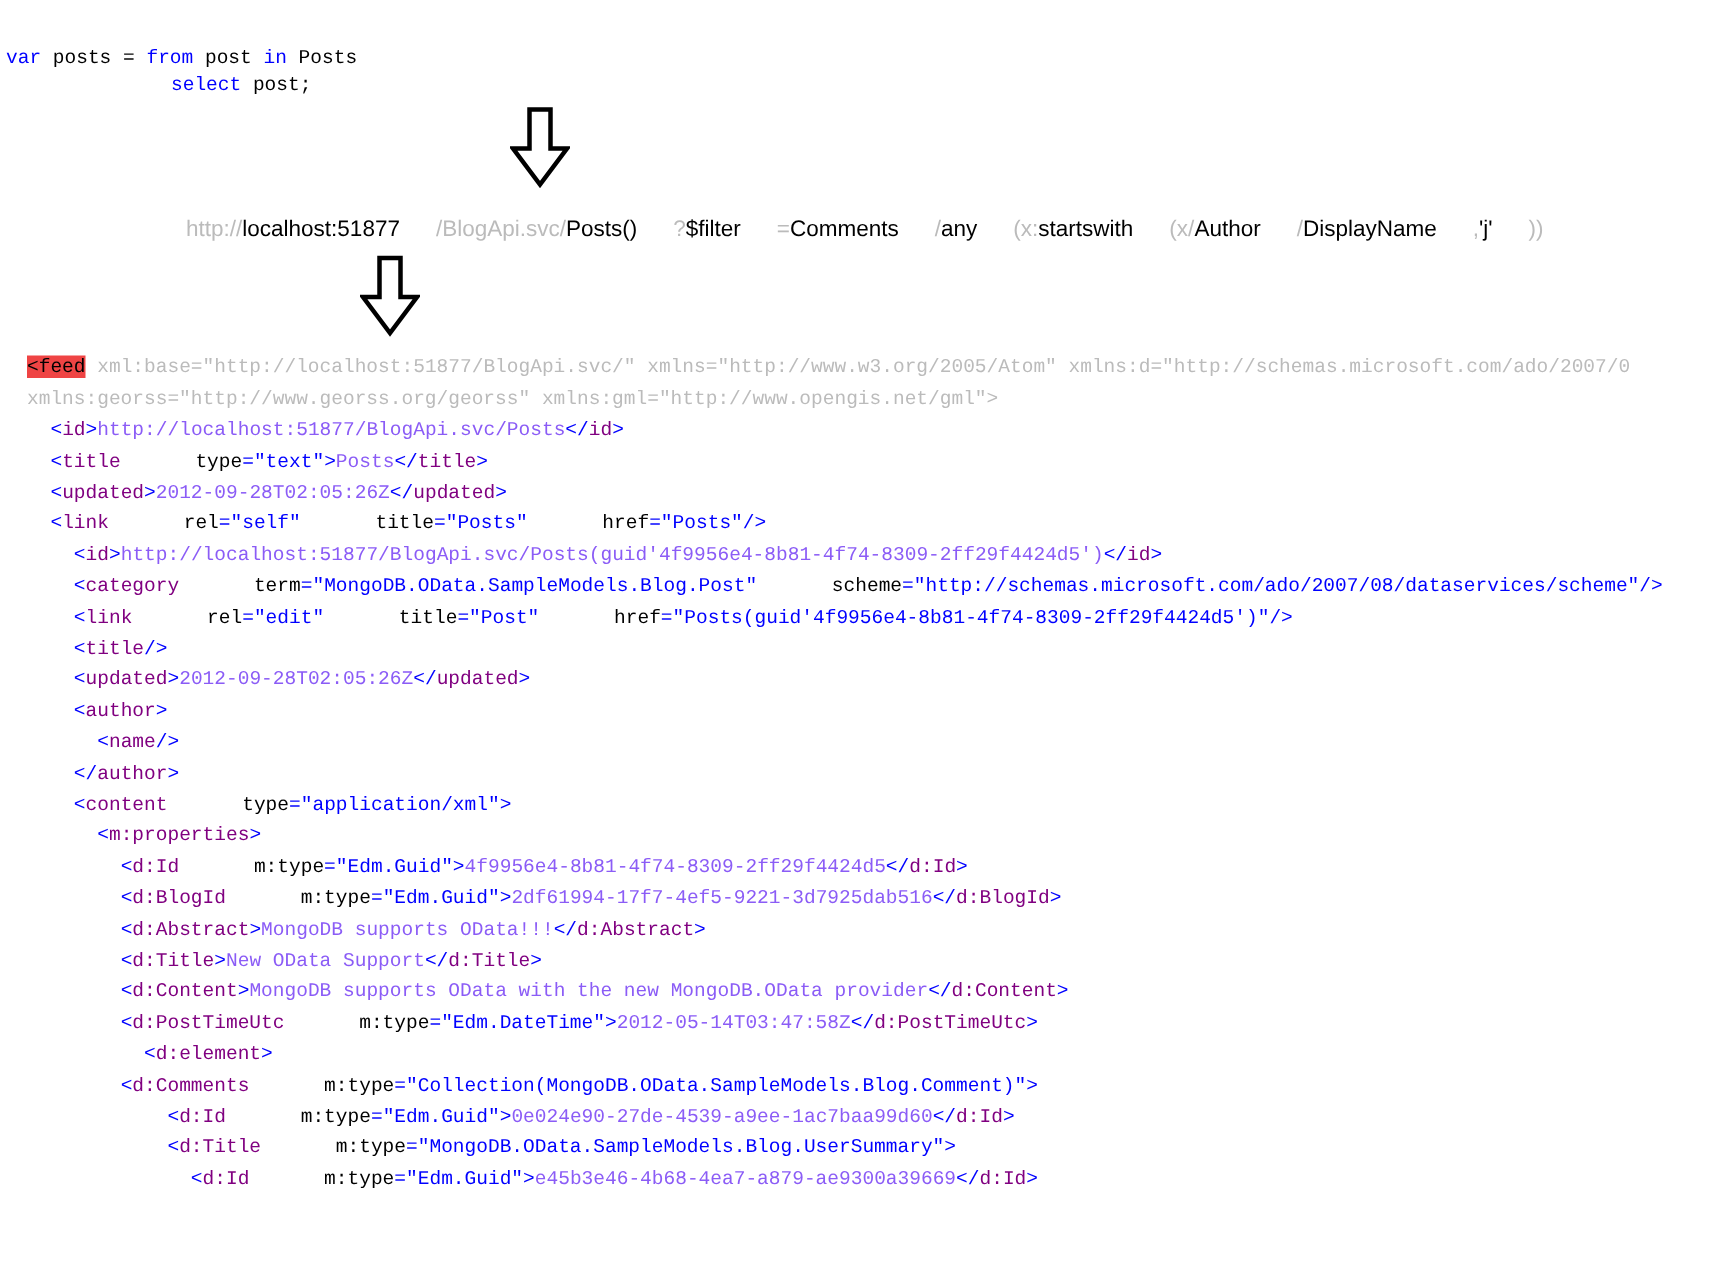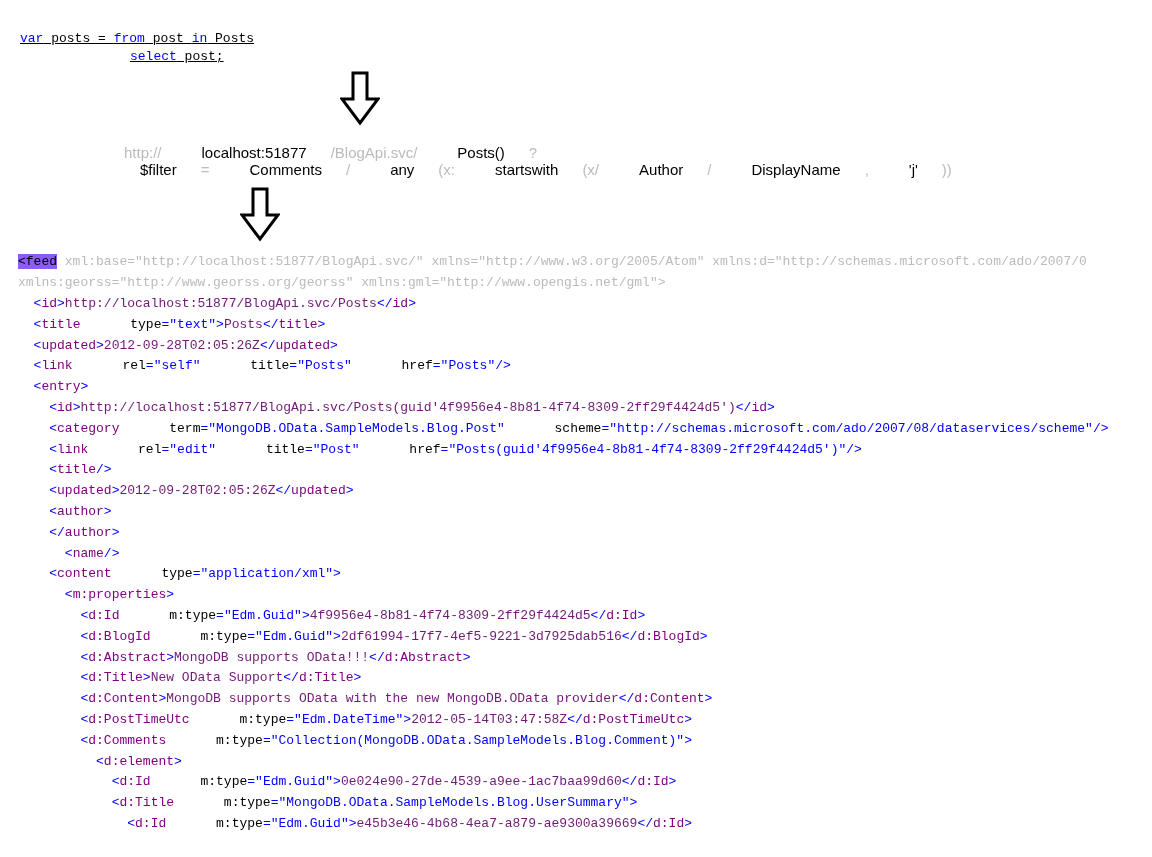--- a/index.html
+++ b/index.html
@@ -4,56 +4,55 @@
 <style>
   body {
     margin: 0;
     padding: 0;
     background: #ffffff;
     font-family: Consolas, "Courier New", monospace;
     font-size: 13px;
     width: 1152px;
   }
   .linq-block {
-    padding: 30px 0 0 20px;
+    padding: 30px 0 0 4px;
     line-height: 1.4;
-    text-decoration: underline;
   }
   .kw-var { color: #0000ff; }
   .kw-linq { color: #0000ff; }
   .str { color: #a31515; }
 
   .arrow-container {
     text-align: left;
     margin: 5px 0 5px 0;
   }
   .arrow-svg { display: inline-block; }
 
   .url-line {
     font-size: 15px;
     padding: 8px 0 4px 100px;
     font-family: "Segoe UI", Arial, sans-serif;
   }
   .url-gray { color: #bbbbbb; margin-left: 24px; }
-  .url-black { color: #000; margin-left: 40px; }
+  .url-black { color: #000; }
 
   .xml-block {
     padding: 0 18px 18px 18px;
     font-family: Consolas, "Courier New", monospace;
     font-size: 13px;
     line-height: 1.6;
   }
   .xml-line { white-space: pre; }
   .xml-gray { color: #bbbbbb; }
   .xml-tag { color: #800080; }
   .xml-attr { color: #000000; margin-left: 42px; }
   .xml-val { color: #0000ff; }
-  .xml-text { color: #701a75; }
+  .xml-text { color: #8b5cf6; }
   .xml-punct { color: #0000ff; }
-  .xml-sel { background: #8b5cf6; color: #000; }
+  .xml-sel { background: #ef4444; color: #000; }
 </style>
 </head>
 <body>
 
 <div class="linq-block">
   <div>
     <span class="kw-var">var</span><span> posts = </span><span class="kw-linq">from</span><span> post </span><span class="kw-linq">in</span><span> Posts</span>
   </div>
   <div style="padding-left:110px;">
     <span class="kw-linq">select</span><span> post;</span>
@@ -81,55 +80,54 @@
 <div class="xml-line"><span class="xml-gray">xmlns:georss="http://www.georss.org/georss" xmlns:gml="http://www.opengis.net/gml"&gt;</span></div>
 
 <div class="xml-line">  <span class="xml-punct">&lt;</span><span class="xml-tag">id</span><span class="xml-punct">&gt;</span><span class="xml-text">http://localhost:51877/BlogApi.svc/Posts</span><span class="xml-punct">&lt;/</span><span class="xml-tag">id</span><span class="xml-punct">&gt;</span></div>
 
 <div class="xml-line">  <span class="xml-punct">&lt;</span><span class="xml-tag">title</span> <span class="xml-attr">type</span><span class="xml-punct">=</span><span class="xml-val">"text"</span><span class="xml-punct">&gt;</span><span class="xml-text">Posts</span><span class="xml-punct">&lt;/</span><span class="xml-tag">title</span><span class="xml-punct">&gt;</span></div>
 
 <div class="xml-line">  <span class="xml-punct">&lt;</span><span class="xml-tag">updated</span><span class="xml-punct">&gt;</span><span class="xml-text">2012-09-28T02:05:26Z</span><span class="xml-punct">&lt;/</span><span class="xml-tag">updated</span><span class="xml-punct">&gt;</span></div>
 
 <div class="xml-line">  <span class="xml-punct">&lt;</span><span class="xml-tag">link</span> <span class="xml-attr">rel</span><span class="xml-punct">=</span><span class="xml-val">"self"</span> <span class="xml-attr">title</span><span class="xml-punct">=</span><span class="xml-val">"Posts"</span> <span class="xml-attr">href</span><span class="xml-punct">=</span><span class="xml-val">"Posts"</span><span class="xml-punct">/&gt;</span></div>
 
-<div class="xml-line">  <span class="xml-punct">&lt;</span><span class="xml-tag">entry</span><span class="xml-punct">&gt;</span></div>
 
 <div class="xml-line">    <span class="xml-punct">&lt;</span><span class="xml-tag">id</span><span class="xml-punct">&gt;</span><span class="xml-text">http://localhost:51877/BlogApi.svc/Posts(guid'4f9956e4-8b81-4f74-8309-2ff29f4424d5')</span><span class="xml-punct">&lt;/</span><span class="xml-tag">id</span><span class="xml-punct">&gt;</span></div>
 
 <div class="xml-line">    <span class="xml-punct">&lt;</span><span class="xml-tag">category</span> <span class="xml-attr">term</span><span class="xml-punct">=</span><span class="xml-val">"MongoDB.OData.SampleModels.Blog.Post"</span> <span class="xml-attr">scheme</span><span class="xml-punct">=</span><span class="xml-val">"http://schemas.microsoft.com/ado/2007/08/dataservices/scheme"</span><span class="xml-punct">/&gt;</span></div>
 
 <div class="xml-line">    <span class="xml-punct">&lt;</span><span class="xml-tag">link</span> <span class="xml-attr">rel</span><span class="xml-punct">=</span><span class="xml-val">"edit"</span> <span class="xml-attr">title</span><span class="xml-punct">=</span><span class="xml-val">"Post"</span> <span class="xml-attr">href</span><span class="xml-punct">=</span><span class="xml-val">"Posts(guid'4f9956e4-8b81-4f74-8309-2ff29f4424d5')"</span><span class="xml-punct">/&gt;</span></div>
 
 <div class="xml-line">    <span class="xml-punct">&lt;</span><span class="xml-tag">title</span><span class="xml-punct">/&gt;</span></div>
 
 <div class="xml-line">    <span class="xml-punct">&lt;</span><span class="xml-tag">updated</span><span class="xml-punct">&gt;</span><span class="xml-text">2012-09-28T02:05:26Z</span><span class="xml-punct">&lt;/</span><span class="xml-tag">updated</span><span class="xml-punct">&gt;</span></div>
 
 <div class="xml-line">    <span class="xml-punct">&lt;</span><span class="xml-tag">author</span><span class="xml-punct">&gt;</span></div>
+<div class="xml-line">      <span class="xml-punct">&lt;</span><span class="xml-tag">name</span><span class="xml-punct">/&gt;</span></div>
 <div class="xml-line">    <span class="xml-punct">&lt;/</span><span class="xml-tag">author</span><span class="xml-punct">&gt;</span></div>
-<div class="xml-line">      <span class="xml-punct">&lt;</span><span class="xml-tag">name</span><span class="xml-punct">/&gt;</span></div>
 
 <div class="xml-line">    <span class="xml-punct">&lt;</span><span class="xml-tag">content</span> <span class="xml-attr">type</span><span class="xml-punct">=</span><span class="xml-val">"application/xml"</span><span class="xml-punct">&gt;</span></div>
 
 <div class="xml-line">      <span class="xml-punct">&lt;</span><span class="xml-tag">m:properties</span><span class="xml-punct">&gt;</span></div>
 
 <div class="xml-line">        <span class="xml-punct">&lt;</span><span class="xml-tag">d:Id</span> <span class="xml-attr">m:type</span><span class="xml-punct">=</span><span class="xml-val">"Edm.Guid"</span><span class="xml-punct">&gt;</span><span class="xml-text">4f9956e4-8b81-4f74-8309-2ff29f4424d5</span><span class="xml-punct">&lt;/</span><span class="xml-tag">d:Id</span><span class="xml-punct">&gt;</span></div>
 
 <div class="xml-line">        <span class="xml-punct">&lt;</span><span class="xml-tag">d:BlogId</span> <span class="xml-attr">m:type</span><span class="xml-punct">=</span><span class="xml-val">"Edm.Guid"</span><span class="xml-punct">&gt;</span><span class="xml-text">2df61994-17f7-4ef5-9221-3d7925dab516</span><span class="xml-punct">&lt;/</span><span class="xml-tag">d:BlogId</span><span class="xml-punct">&gt;</span></div>
 
 <div class="xml-line">        <span class="xml-punct">&lt;</span><span class="xml-tag">d:Abstract</span><span class="xml-punct">&gt;</span><span class="xml-text">MongoDB supports OData!!!</span><span class="xml-punct">&lt;/</span><span class="xml-tag">d:Abstract</span><span class="xml-punct">&gt;</span></div>
 
 <div class="xml-line">        <span class="xml-punct">&lt;</span><span class="xml-tag">d:Title</span><span class="xml-punct">&gt;</span><span class="xml-text">New OData Support</span><span class="xml-punct">&lt;/</span><span class="xml-tag">d:Title</span><span class="xml-punct">&gt;</span></div>
 
 <div class="xml-line">        <span class="xml-punct">&lt;</span><span class="xml-tag">d:Content</span><span class="xml-punct">&gt;</span><span class="xml-text">MongoDB supports OData with the new MongoDB.OData provider</span><span class="xml-punct">&lt;/</span><span class="xml-tag">d:Content</span><span class="xml-punct">&gt;</span></div>
 
 <div class="xml-line">        <span class="xml-punct">&lt;</span><span class="xml-tag">d:PostTimeUtc</span> <span class="xml-attr">m:type</span><span class="xml-punct">=</span><span class="xml-val">"Edm.DateTime"</span><span class="xml-punct">&gt;</span><span class="xml-text">2012-05-14T03:47:58Z</span><span class="xml-punct">&lt;/</span><span class="xml-tag">d:PostTimeUtc</span><span class="xml-punct">&gt;</span></div>
 
+<div class="xml-line">          <span class="xml-punct">&lt;</span><span class="xml-tag">d:element</span><span class="xml-punct">&gt;</span></div>
+
 <div class="xml-line">        <span class="xml-punct">&lt;</span><span class="xml-tag">d:Comments</span> <span class="xml-attr">m:type</span><span class="xml-punct">=</span><span class="xml-val">"Collection(MongoDB.OData.SampleModels.Blog.Comment)"</span><span class="xml-punct">&gt;</span></div>
-
-<div class="xml-line">          <span class="xml-punct">&lt;</span><span class="xml-tag">d:element</span><span class="xml-punct">&gt;</span></div>
 
 <div class="xml-line">            <span class="xml-punct">&lt;</span><span class="xml-tag">d:Id</span> <span class="xml-attr">m:type</span><span class="xml-punct">=</span><span class="xml-val">"Edm.Guid"</span><span class="xml-punct">&gt;</span><span class="xml-text">0e024e90-27de-4539-a9ee-1ac7baa99d60</span><span class="xml-punct">&lt;/</span><span class="xml-tag">d:Id</span><span class="xml-punct">&gt;</span></div>
 
 <div class="xml-line">            <span class="xml-punct">&lt;</span><span class="xml-tag">d:Title</span> <span class="xml-attr">m:type</span><span class="xml-punct">=</span><span class="xml-val">"MongoDB.OData.SampleModels.Blog.UserSummary"</span><span class="xml-punct">&gt;</span></div>
 
 <div class="xml-line">              <span class="xml-punct">&lt;</span><span class="xml-tag">d:Id</span> <span class="xml-attr">m:type</span><span class="xml-punct">=</span><span class="xml-val">"Edm.Guid"</span><span class="xml-punct">&gt;</span><span class="xml-text">e45b3e46-4b68-4ea7-a879-ae9300a39669</span><span class="xml-punct">&lt;/</span><span class="xml-tag">d:Id</span><span class="xml-punct">&gt;</span></div>
 
 
 <div class="xml-line"></div>
 </div>

